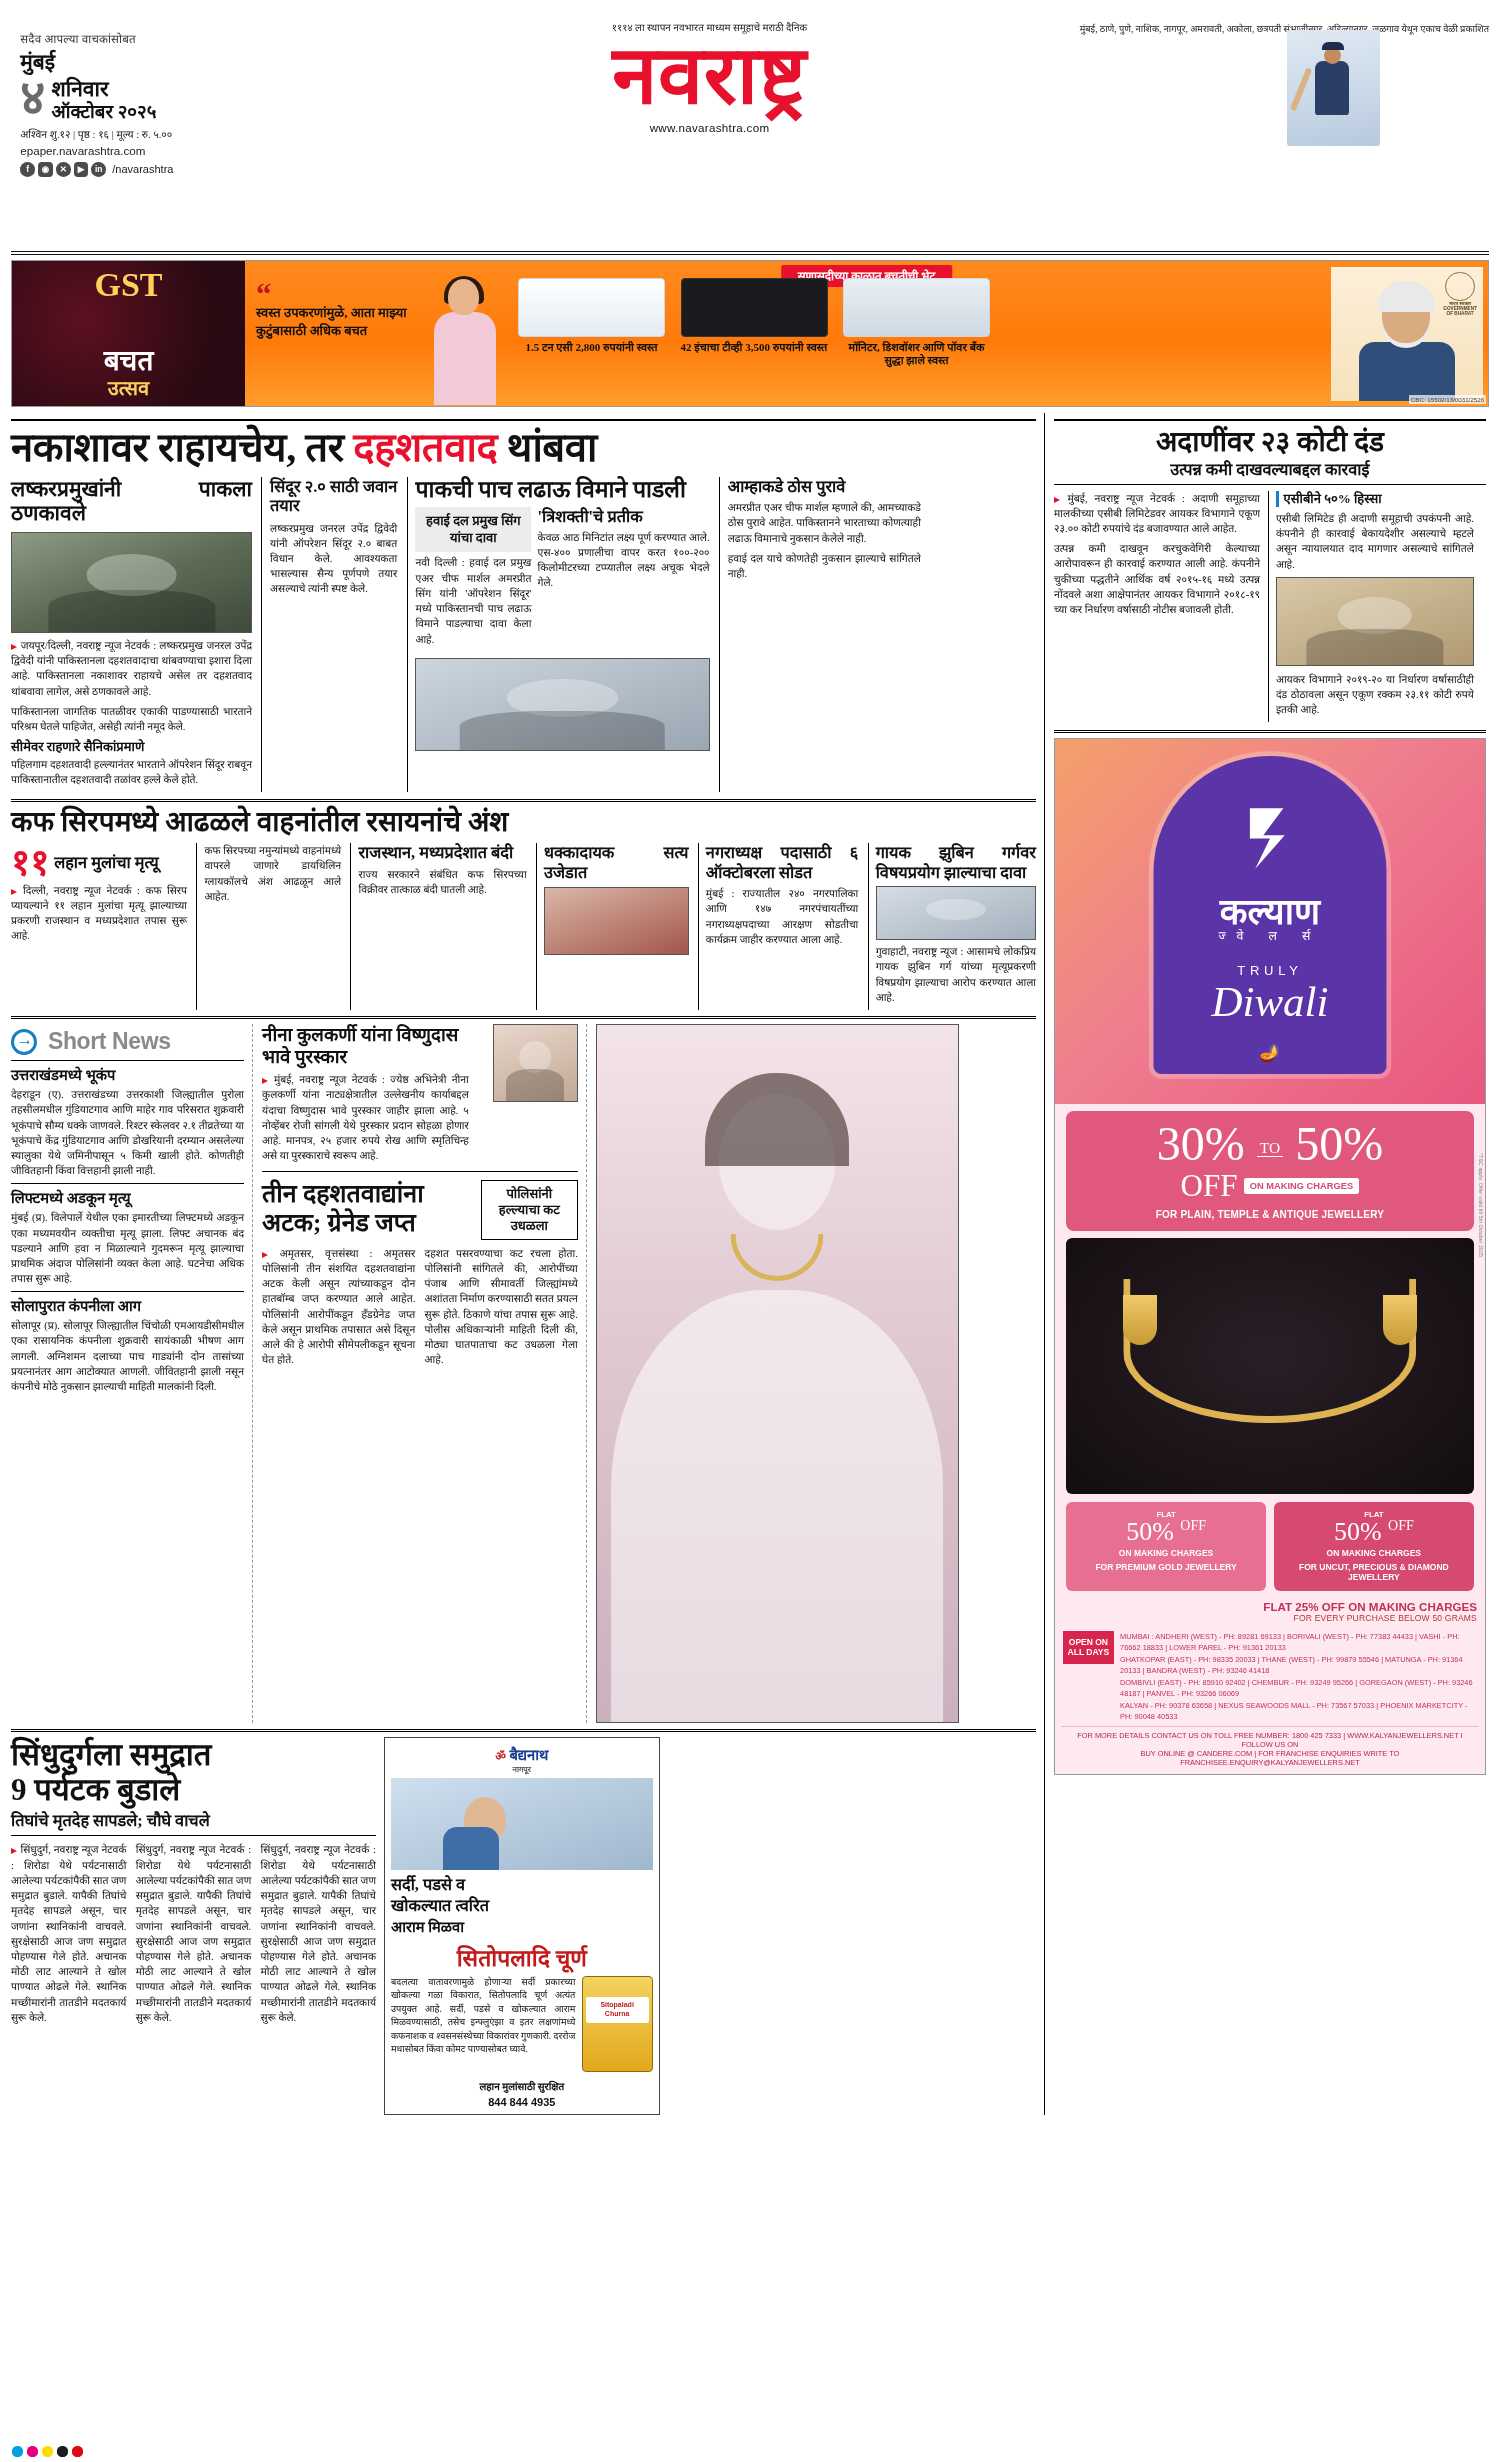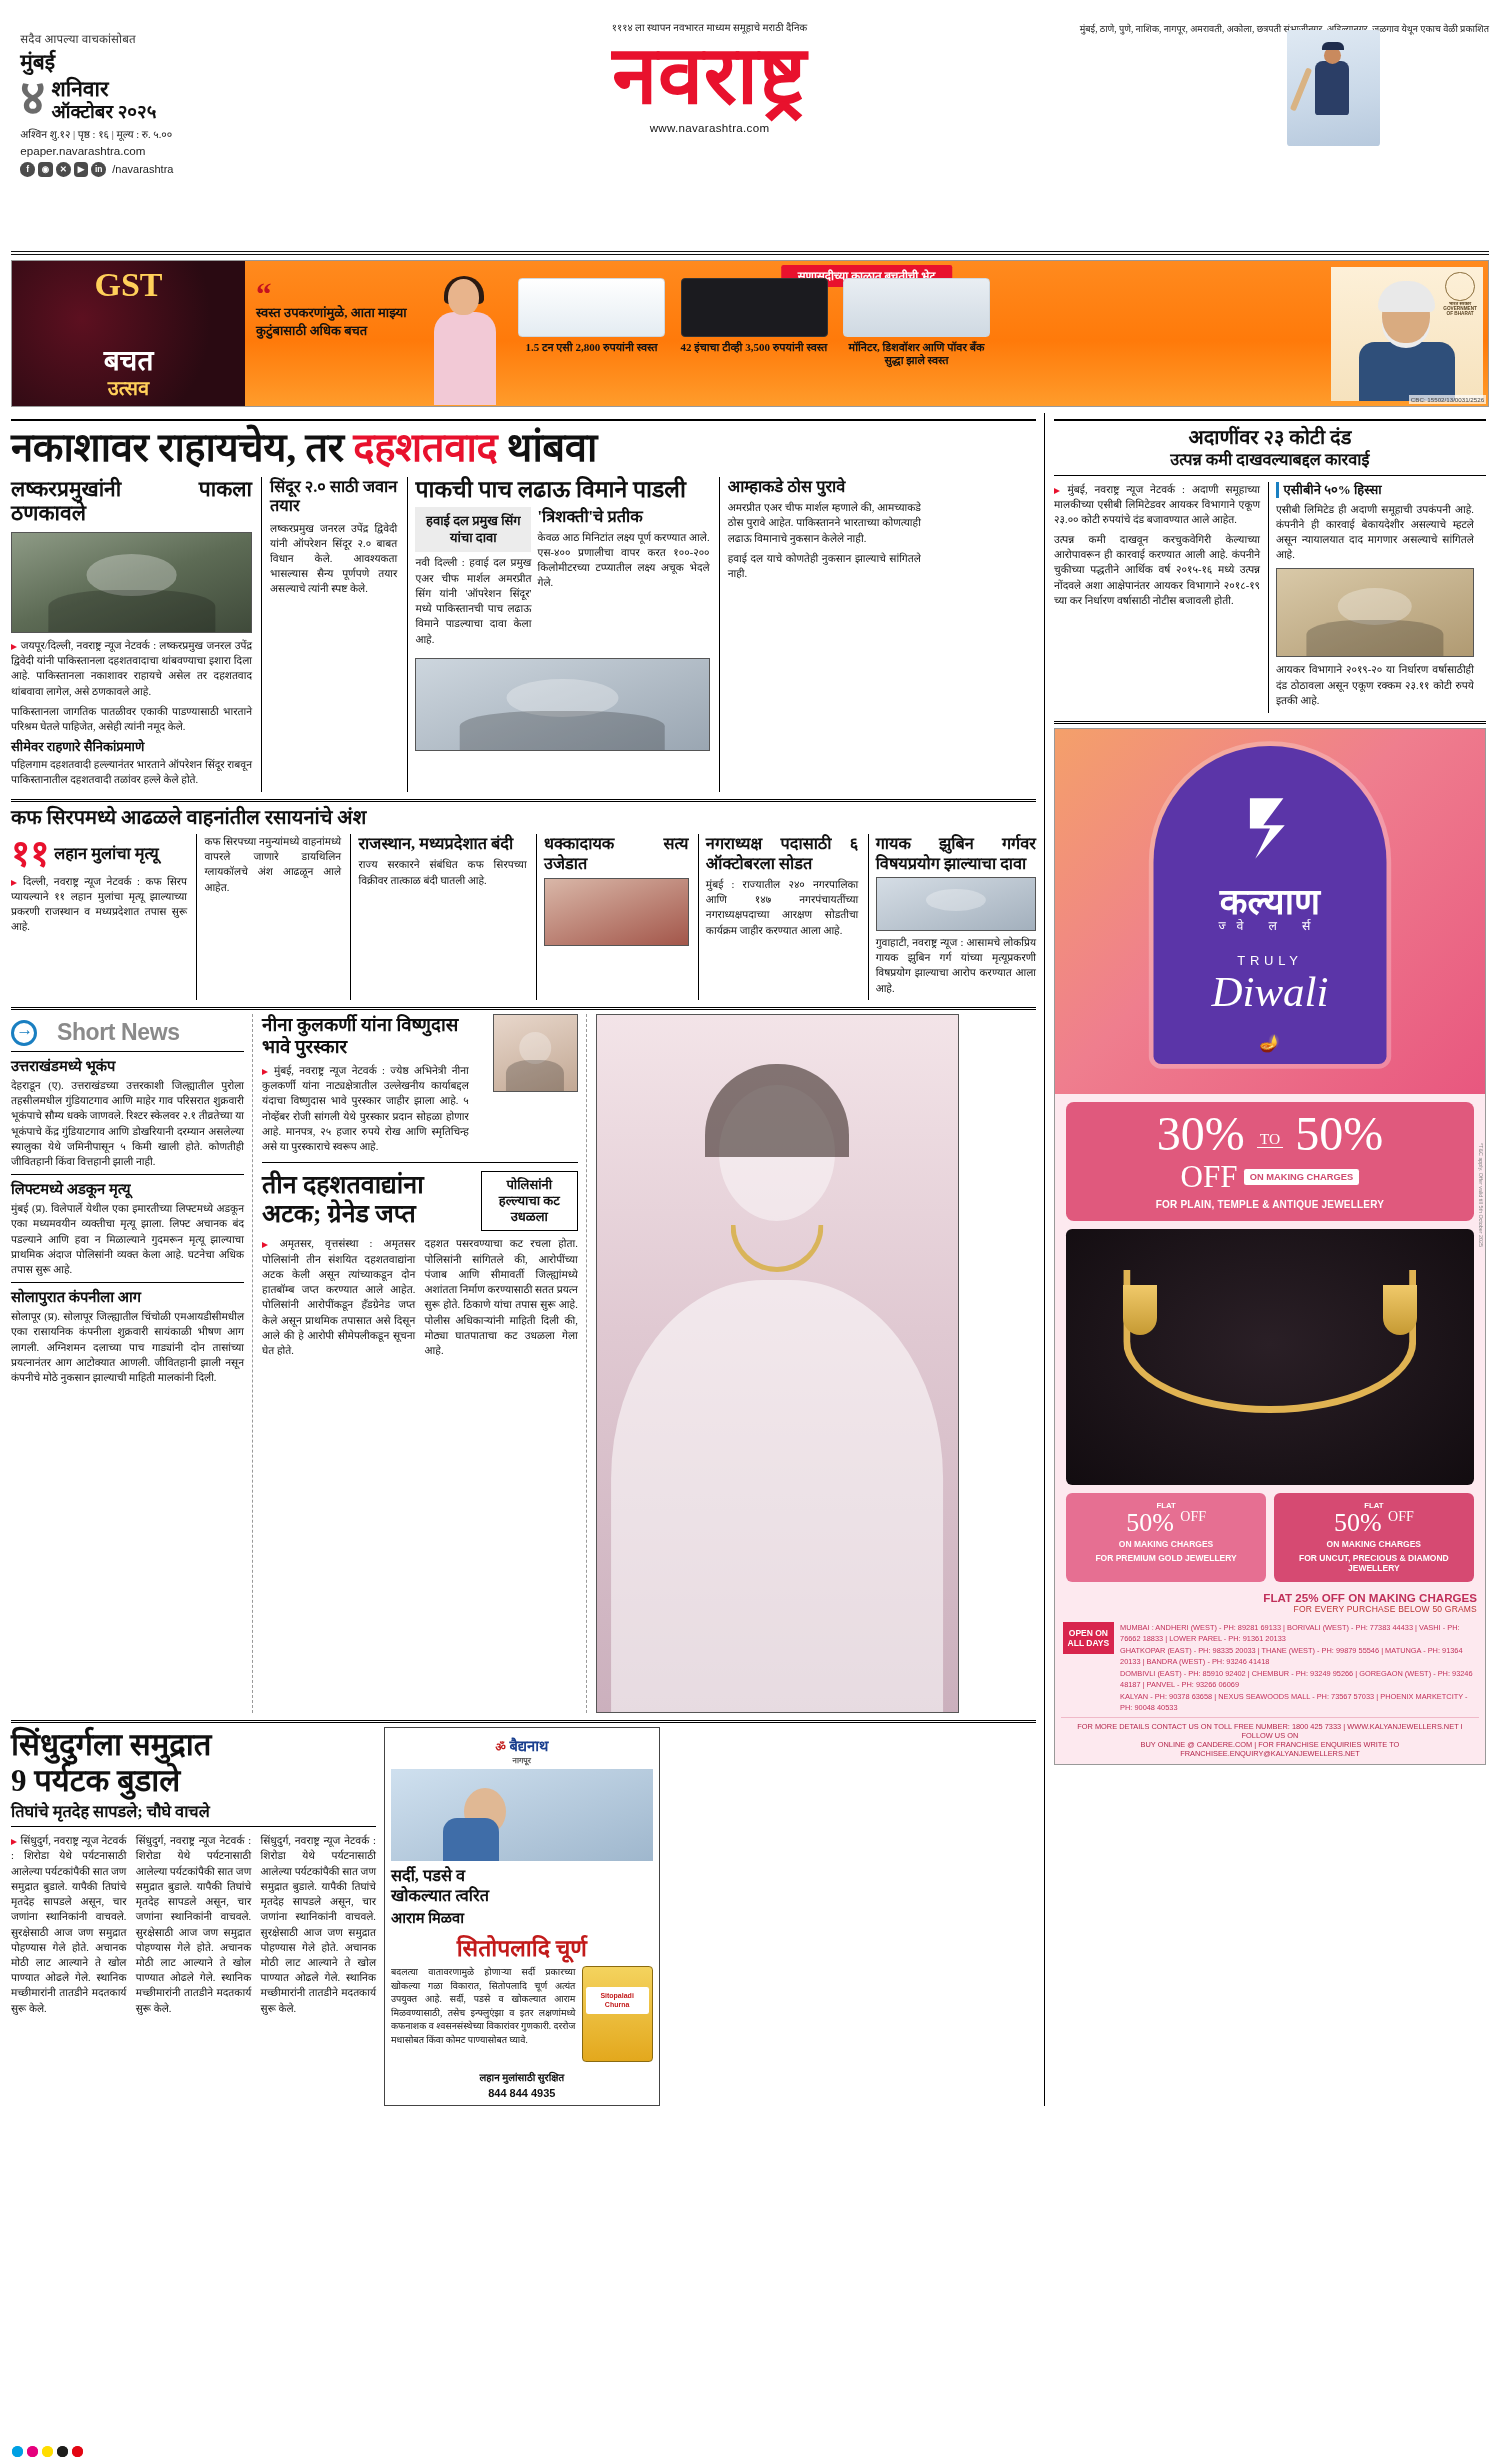--- a/index.html
+++ b/index.html
@@ -111,30 +111,30 @@
   .photo { background: linear-gradient(150deg,#9aa7b4,#66727f); border:0.8px solid #555; position:relative; overflow:hidden;}
   .photo.soldier { background: linear-gradient(160deg,#8e9b86 0%,#5d6b55 50%,#3f4a3a 100%); }
   .photo.man { background: linear-gradient(160deg,#cdd6de 0%,#9aa6b2 100%); }
   .photo.adani { background: linear-gradient(160deg,#d9c9a8 0%,#b09a72 100%); }
   .photo.lady { background: linear-gradient(160deg,#e8d7cb 0%,#c2a894 100%); }
   .photo.singer { background: linear-gradient(160deg,#d5dde5 0%,#a3b0bd 100%); }
   .ph-face { position:absolute; left:50%; top:22%; transform:translateX(-50%); width:38%; height:42%;
              background:rgba(255,255,255,.30); border-radius:50%; }
   .ph-torso { position:absolute; left:50%; bottom:0; transform:translateX(-50%); width:70%; height:42%;
               background:rgba(0,0,0,.22); border-radius:40% 40% 0 0; }
-  .hl2 { font-family:"Liberation Serif", serif; font-weight:bold; font-size: 20px; line-height:1.15; color:#111;}
+  .hl2 { font-family:"Liberation Serif", serif; font-weight:bold; font-size: 28px; line-height:1.15; color:#111;}
   .hl3 { font-family:"Liberation Serif", serif; font-weight:bold; font-size: 21px; line-height:1.18; color:#111;}
   .hl4 { font-family:"Liberation Serif", serif; font-weight:bold; font-size: 16.3px; line-height:1.2; color:#111;}
   .hl5 { font-family:"Liberation Serif", serif; font-weight:bold; font-size: 13px; line-height:1.25; color:#111;}
 
   .bignum { display:flex; align-items:center; gap:4.7px; margin: 3.1px 0;}
   .bignum .n { font-family:"Liberation Serif",serif; font-size:37px; font-weight:bold; color:#e8112d; line-height:.9;}
   .bignum .t { font-family:"Liberation Serif",serif; font-size:16.3px; font-weight:bold; color:#111; line-height:1.1;}
 
-  .shortnews-hd { display:flex; align-items:center; gap:20px; margin: 4.7px 0 3.1px;}
+  .shortnews-hd { display:flex; align-items:center; gap:11px; margin: 4.7px 0 3.1px;}
   .sn-arrow { width:26px;height:26px;border-radius:50%;border:3.1px solid #1a7fc1; position:relative;}
   .sn-arrow::after{content:"\2192"; position:absolute; left:2.3px; top:-2.3px; color:#1a7fc1; font-size:17px; font-weight:bold;}
   .sn-title { font-size:23px; font-weight:bold; color:#222; letter-spacing:-0.4px;}
   .sn-title span { color:#8a8a8a; }
 
   .dashed-v { border-left: 1.6px dashed #999; }
 
   
   .kal-ad { border:0.8px solid #999; background:#fde9ef; position:relative; overflow:hidden; }
   .kal-top { height: 365px; background: linear-gradient(135deg,#f4a06a 0%,#ef7e8e 45%,#e8577f 100%); position:relative;}

